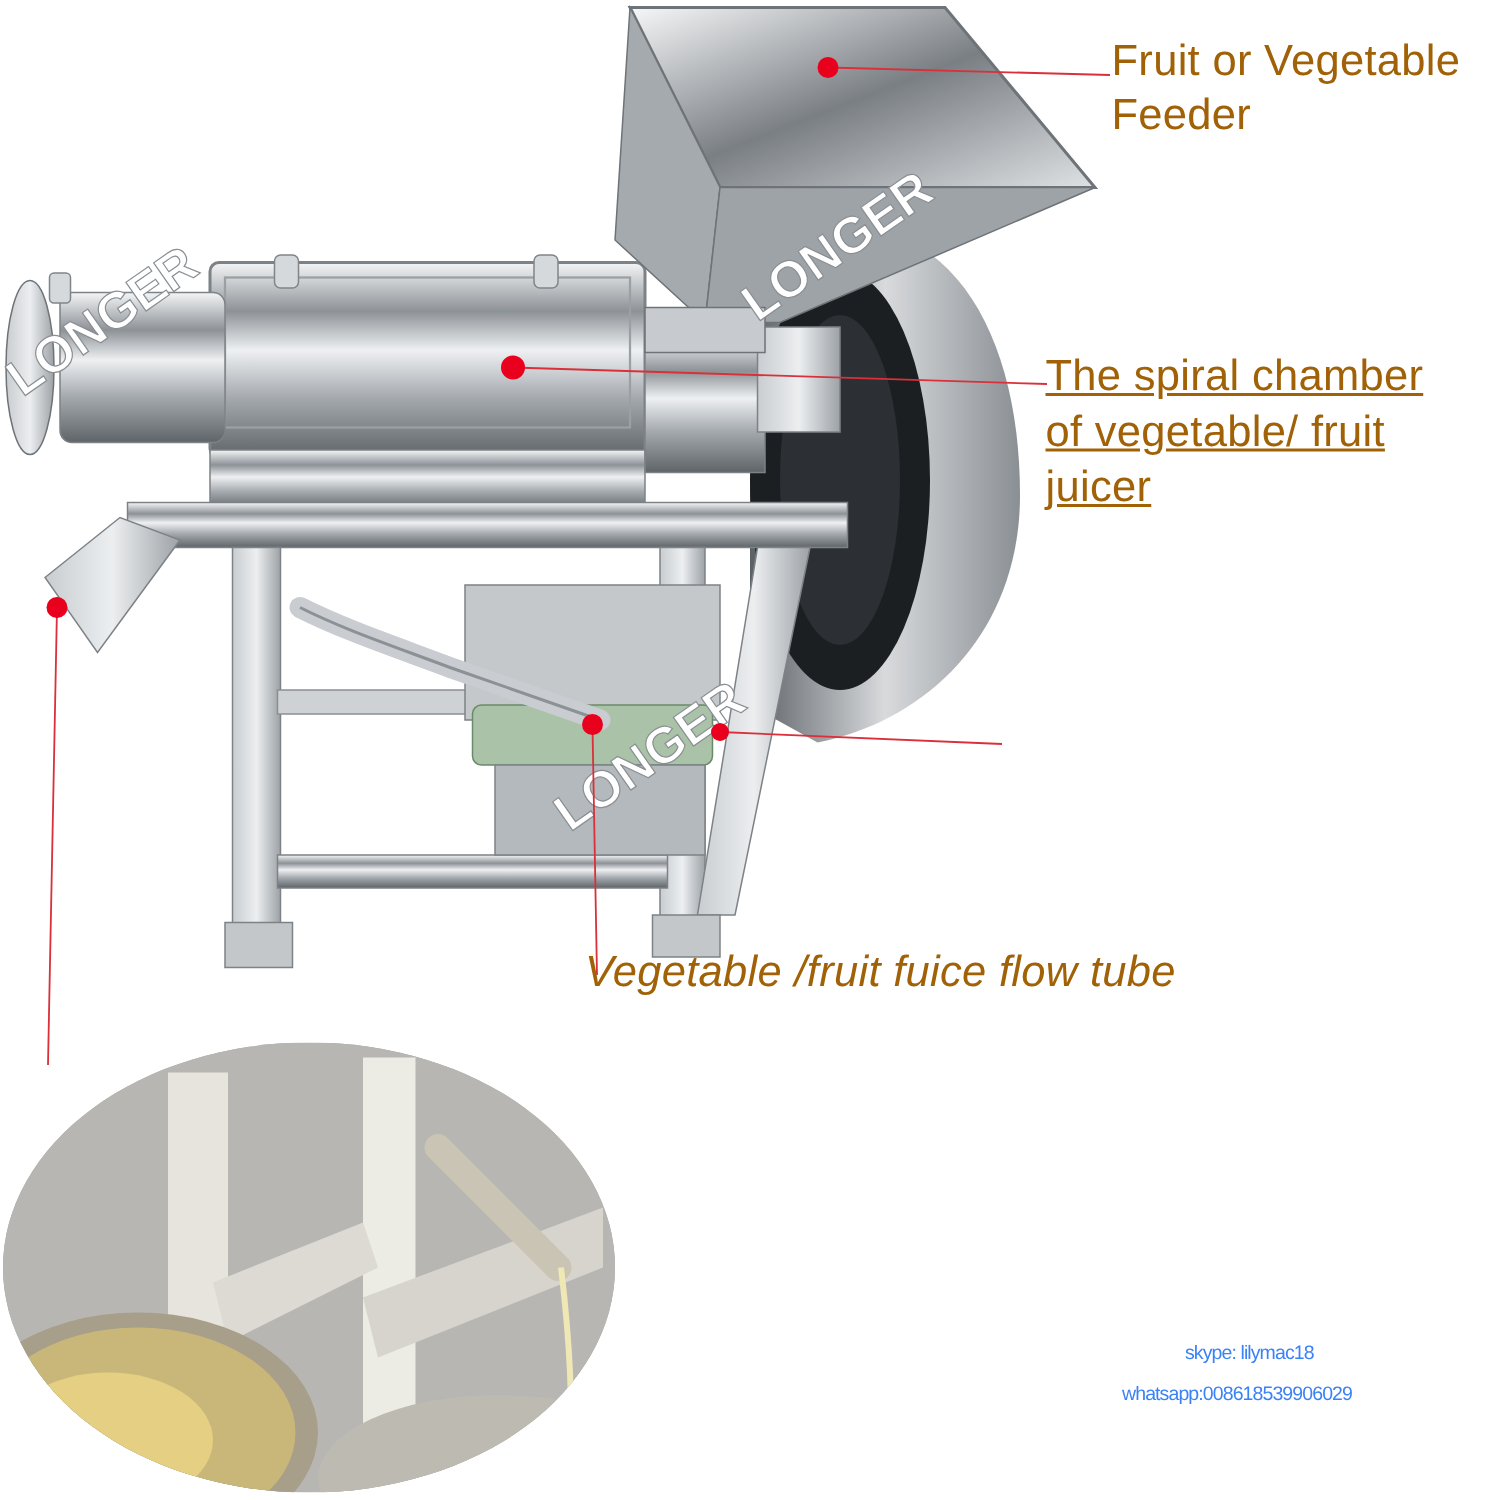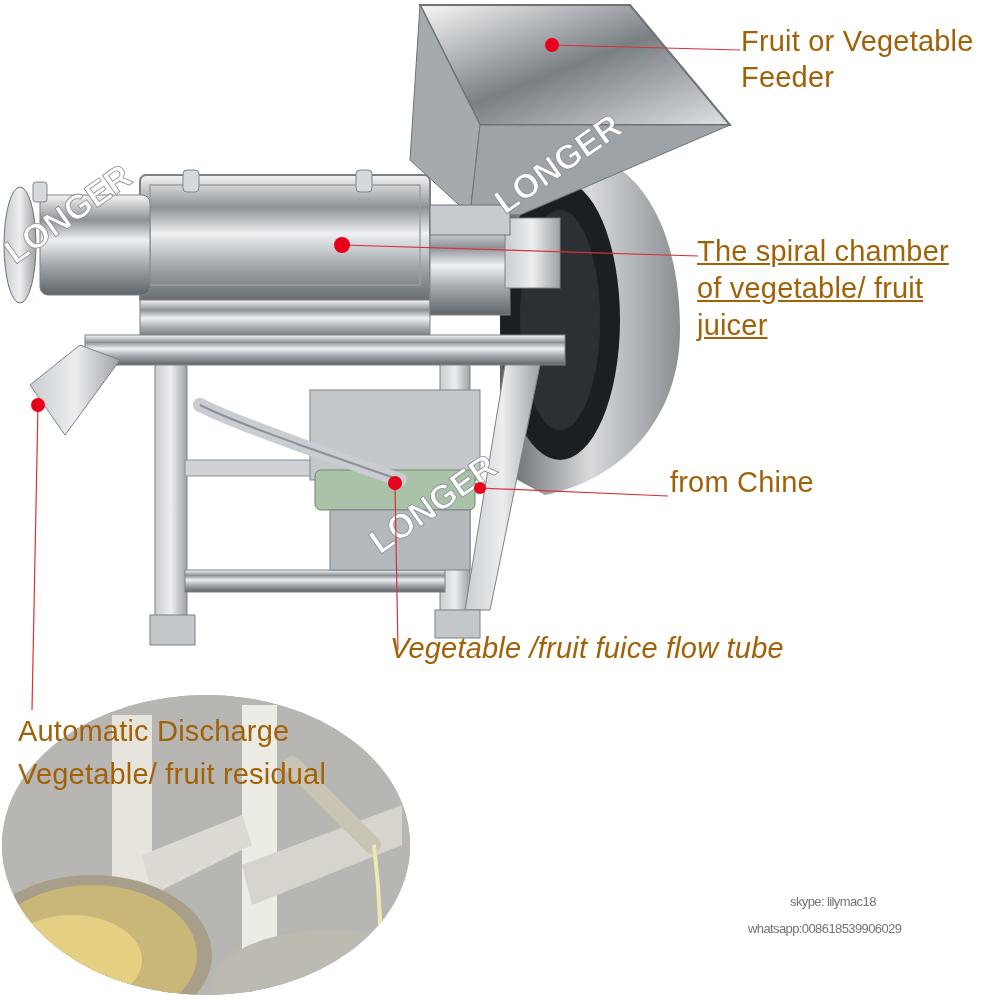--- a/index.html
+++ b/index.html
@@ -3,21 +3,21 @@
   <meta charset="utf-8">
   <style>
     html, body { margin: 0; padding: 0; background: #ffffff; }
     body { width: 1000px; height: 1000px; position: relative; overflow: hidden;
            font-family: "Liberation Sans", sans-serif; }
     .stage { position: absolute; left: 0; top: 0; width: 1000px; height: 1000px; }
     svg.machine { position: absolute; left: 0; top: 0; }
     .label { position: absolute; color: #a16207; font-family: "Liberation Sans", sans-serif;
              font-size: 29px; line-height: 36px; white-space: nowrap; letter-spacing: 0.2px; }
     .label span { display: block; }
-    .contact { position: absolute; color: #737373; font-family: "Liberation Sans", sans-serif;
+    .contact { position: absolute; color: #3b82f6; font-family: "Liberation Sans", sans-serif;
                font-size: 13px; letter-spacing: -0.6px; white-space: nowrap; }
     .inset { position: absolute; left: 2px; top: 695px; width: 408px; height: 300px;
              border-radius: 50%; overflow: hidden; }
   </style>
 </head>
 <body>
 
 <div class="stage">
 
   <svg class="machine" width="1000" height="1000" viewBox="0 0 1000 1000">
@@ -146,28 +146,23 @@
     <span>Feeder</span>
   </div>
 
   <div class="label" style="left:697px; top:233px; line-height:37px;text-decoration:underline;">
     <span>The spiral chamber</span>
     <span>of vegetable/ fruit</span>
     <span>juicer</span>
   </div>
 
   <div class="label" style="left:670px; top:464px;">
-    <span>from Chine</span>
   </div>
 
   <div class="label" style="left:390px; top:630px;font-style:italic;">
     <span>Vegetable /fruit fuice flow tube</span>
   </div>
 
-  <div class="label" style="left:18px; top:710px; line-height:43px;">
-    <span>Automatic Discharge</span>
-    <span>Vegetable/ fruit residual</span>
-  </div>
 
   <div class="contact" style="left:790px; top:894px;">skype: lilymac18</div>
   <div class="contact" style="left:748px; top:921px;">whatsapp:008618539906029</div>
 
 </div>
 
 </body></html>

